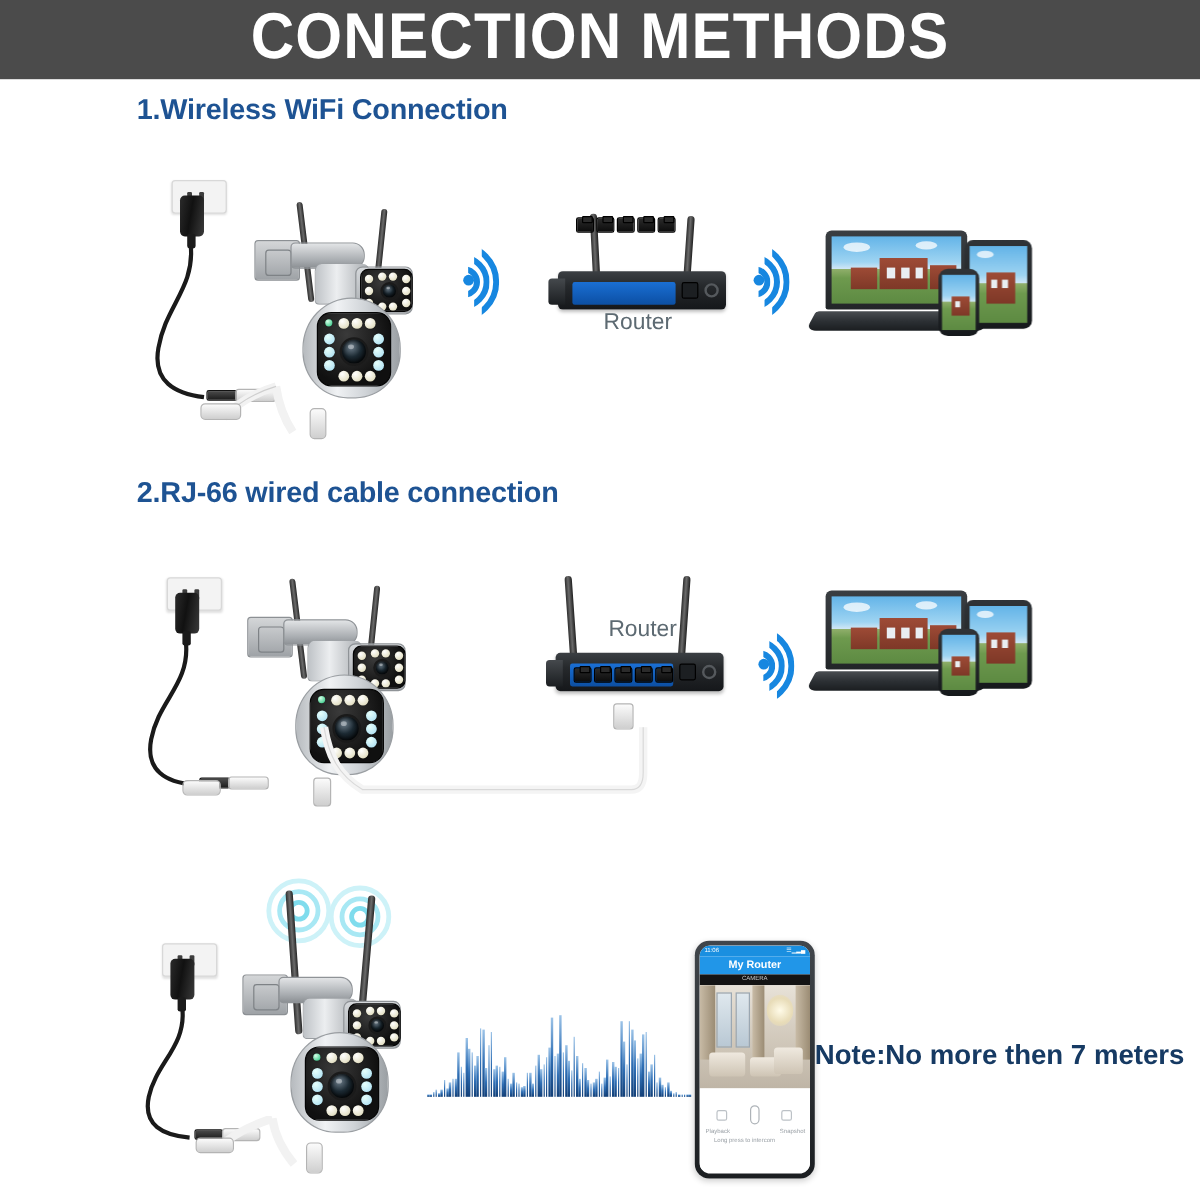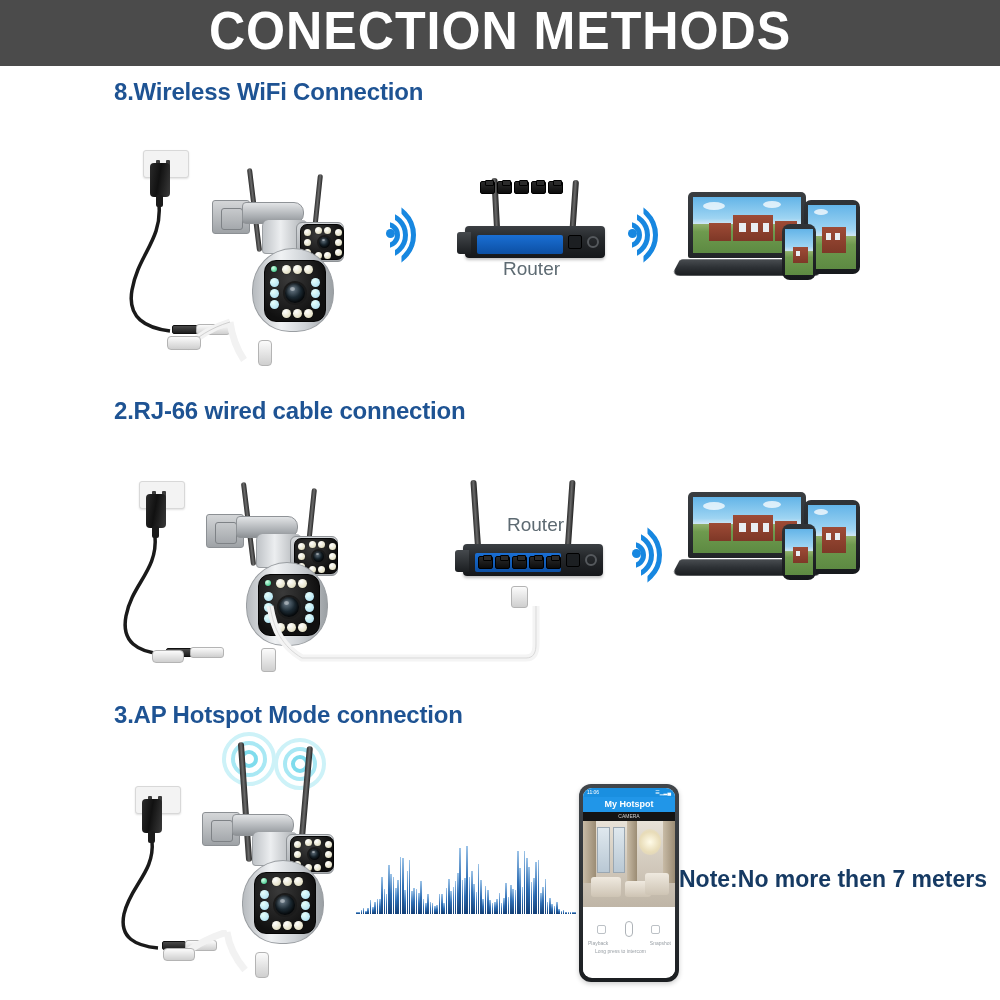--- a/index.html
+++ b/index.html
@@ -331,21 +331,21 @@
   }
 </style>
 </head>
 <body>
 
 <div id="page">
 
   <div class="header-bar"></div>
   <div class="header-title">CONECTION METHODS</div>
 
-  <div class="sec-heading" id="h1">8.Wireless WiFi Connection</div>
+  <div class="sec-heading" id="h1">1.Wireless WiFi Connection</div>
 
   <div class="abs" style="left:143px;top:150px;width:46px;height:28px;" class2="">
     <div class="outlet" style="position:absolute;left:0;top:0;width:46px;height:28px;">
       <div class="slot l"></div>
         <div class="slot r"></div>
     </div>
   </div>
   <div class="abs plug-body" style="left:150px;top:163px;width:20px;height:34px;"></div>
   <div class="abs plug-neck" style="left:156px;top:195px;width:7px;height:12px;"></div>
 
@@ -574,21 +574,20 @@
       </div>
     </div>
     <div class="phone-frame" style="left:106px;top:32px;width:34px;height:56px;">
       <div class="photo" style="left:3px;top:5px;width:28px;height:46px;">
         <div class="house" style="left:8px;top:18px;width:15px;height:16px;"></div>
         <div class="win" style="left:11px;top:22px;width:4px;height:5px;"></div>
       </div>
     </div>
   </div>
 
-  <div class="sec-heading" id="h3">3.AP Hotspot Mode connection</div>
 
   <div class="abs outlet" style="left:135px;top:786px;width:46px;height:28px;">
     <div class="slot l"></div>
       <div class="slot r"></div>
   </div>
   <div class="abs plug-body" style="left:142px;top:799px;width:20px;height:34px;"></div>
   <div class="abs plug-neck" style="left:148px;top:831px;width:7px;height:12px;"></div>
   <svg class="abs" style="left:110px;top:838px;" width="120" height="118">
     <path d="M42 3 C 45 34, 20 48, 14 76 C 9 100, 26 108, 48 110" fill="none" stroke="#1a1a1a" stroke-width="3.5"></path>
   </svg>
@@ -749,21 +748,21 @@
       <div class="wavebar" style="left: 216.101px; width: 1.6px; height: 2px;"></div>
       <div class="wavebar" style="left: 218.4px; width: 1.6px; height: 2px;"></div>
     </div>
 
   <div class="app-phone" style="left:579px;top:784px;width:100px;height:198px;">
     <div class="app-screen" style="width:92px;height:190px;">
       <div class="app-status">
         <span>11:06</span>
         <span>☰▁▂▄</span>
       </div>
-      <div class="app-title">My Hotspot</div>
+      <div class="app-title">My Router</div>
       <div class="app-subbar">CAMERA</div>
       <div class="app-video">
         <div class="curtain" style="left:0px;"></div>
         <div class="curtain" style="left:44px;width:10px;"></div>
         <div class="curtain" style="right:0px;width:12px;"></div>
         <div class="windowpane" style="left:14px;width:13px;height:46px;"></div>
         <div class="windowpane" style="left:30px;width:12px;height:46px;"></div>
         <div class="chandelier" style="left:56px;top:8px;width:22px;height:26px;"></div>
         <div class="sofa" style="left:8px;top:56px;width:30px;height:20px;"></div>
         <div class="sofa" style="left:42px;top:60px;width:26px;height:16px;"></div>

